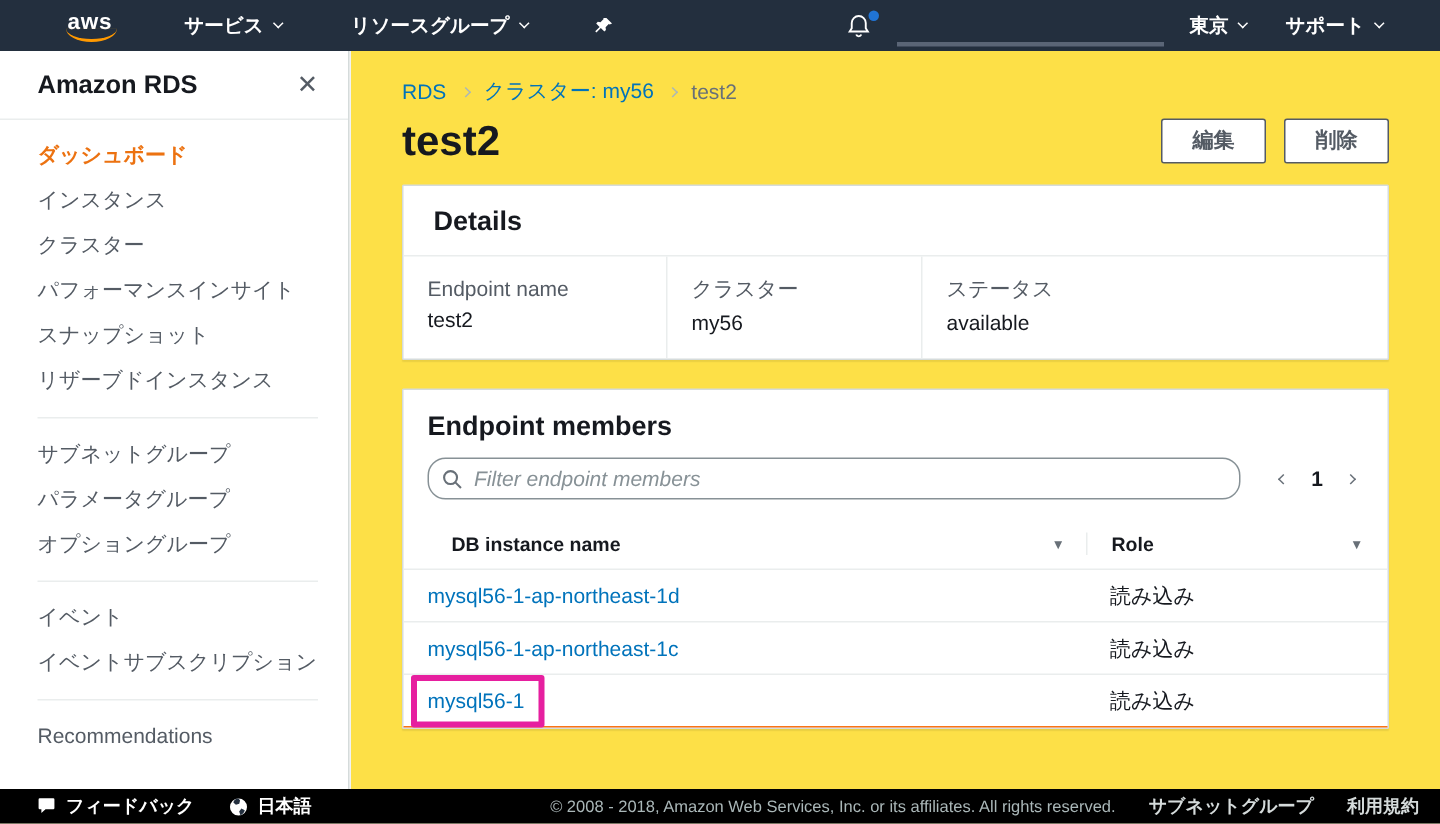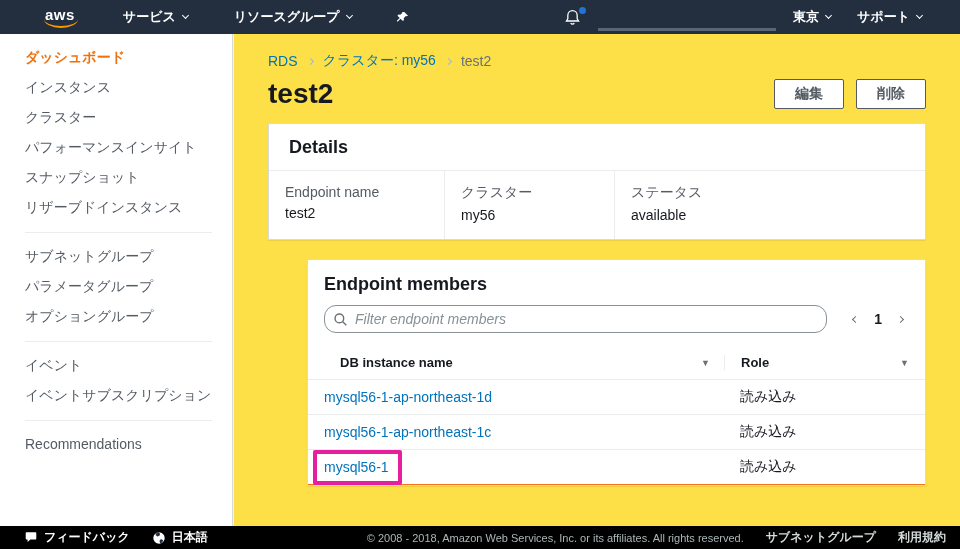--- a/index.html
+++ b/index.html
@@ -72,41 +72,41 @@
   .card-head { padding:13px 20px 12px; font-size:18px; font-weight:bold; color:#16191f;
     border-bottom:1px solid #eaeded; }
 
   .details-body { display:flex; }
   .dcol { padding:13px 0 16px 16px; }
   .dcol1 { width:175px; } .dcol2 { width:170px; border-left:1px solid #eaeded; }
   .dcol3 { flex:1; border-left:1px solid #eaeded;padding-left:16px; }
   .dlabel { font-size:14px; color:#545b64; margin-bottom:5px; }
   .dvalue { font-size:14px; color:#16191f; }
 
-  .members { margin-top:19px;margin-left:39px; }
+  .members { margin-top:19px; }
   .m-head { padding:14px 16px 10px; font-size:18px; font-weight:bold; color:#16191f; }
   .filter-row { display:flex; align-items:center; padding:0 16px; }
   .filter-box { flex:1; position:relative; }
   .filter-box svg { position:absolute; left:9px; top:7px; }
   .filter-input { width:100%; height:28px; border:1px solid #879196; border-radius:12px;
     padding:0 8px 0 30px; font-size:14px; font-family:inherit; color:#16191f; }
   .filter-input::placeholder { color:#879196; font-style:italic; }
   .pager { display:flex; align-items:center; gap:16px; margin-left:26px; margin-right:6px;
     color:#687078; }
   .pager .page { font-size:14px; font-weight:bold; color:#16191f; }
   .pager .chev { cursor:pointer; }
 
   .tbl { margin-top:13px; }
   .tbl-head { display:flex; align-items:center; padding:9px 0; border-bottom:1px solid #eaeded; }
   .th-name { flex:1; display:flex; align-items:center; padding:0 14px 0 32px;
     font-size:13px; font-weight:bold; color:#16191f; }
   .th-role { width:201px; display:flex; align-items:center; padding:0 16px;
     border-left:1px solid #eaeded; font-size:13px; font-weight:bold; color:#16191f; }
   .sort { margin-left:auto; font-size:9px; color:#687078; cursor:pointer; }
-  .tbl-row { display:flex; align-items:center; padding:9px 0; border-bottom:1px solid #eaeded; height:35px; }
+  .tbl-row { display:flex; align-items:flex-start; padding:9px 0; border-bottom:1px solid #eaeded; height:35px; }
   .tbl-row:last-child { border-bottom:1px solid #f97316; }
   .td-name { flex:1; padding-left:16px; font-size:14px; }
   .td-role { width:201px; padding-left:16px; font-size:14px; color:#16191f; }
   .db-link { color:#0073bb; cursor:pointer; text-decoration:none; }
   .hl-box { display:inline-block; border:4px solid #e61f9f; border-radius:2px;
     padding:5px 9px 6px 7px; margin:-10px 0 -10px -11px; }
 
   
   .footer { position:absolute; left:0; bottom:0; width:960px; height:23px;
     background:#000000; display:flex; align-items:center; color:#d5dbdb; z-index:5; }
@@ -149,20 +149,24 @@
       <span class="chev down sm"></span>
     </div>
     <div class="nav-item nav-support">
       <span>サポート</span>
       <span class="chev down sm"></span>
     </div>
   </div>
 </div>
 
 <div class="sidebar">
+  <div class="sb-head">
+    <span class="sb-title">Amazon RDS</span>
+    <span class="sb-close">✕</span>
+  </div>
   <div class="sb-group">
     <div class="sb-item active">ダッシュボード</div>
     <div class="sb-item">インスタンス</div>
     <div class="sb-item">クラスター</div>
     <div class="sb-item">パフォーマンスインサイト</div>
     <div class="sb-item">スナップショット</div>
     <div class="sb-item">リザーブドインスタンス</div>
   </div>
   <div class="sb-group inset" style="border-top:1px solid #eaeded; margin:0 20px 0 25px;">
     <div class="sb-item">サブネットグループ</div>

